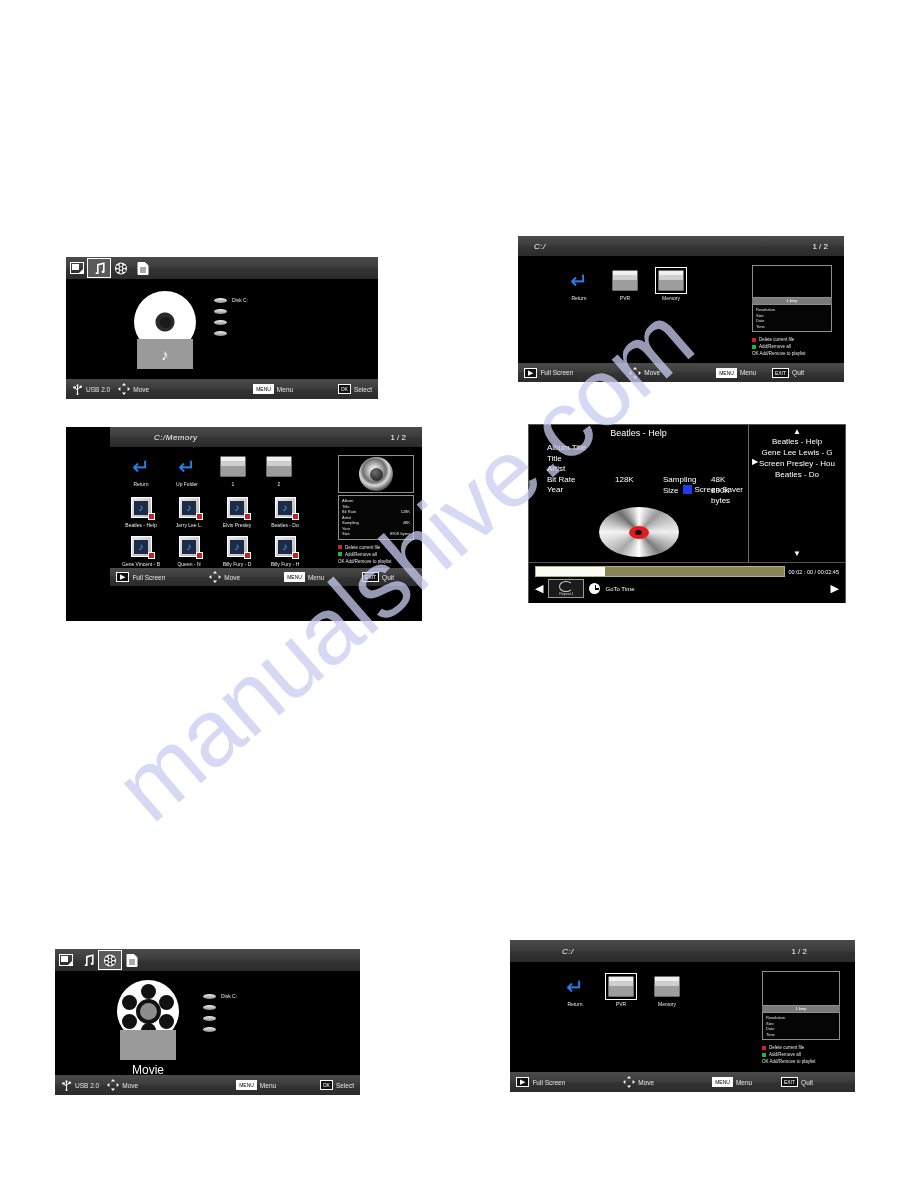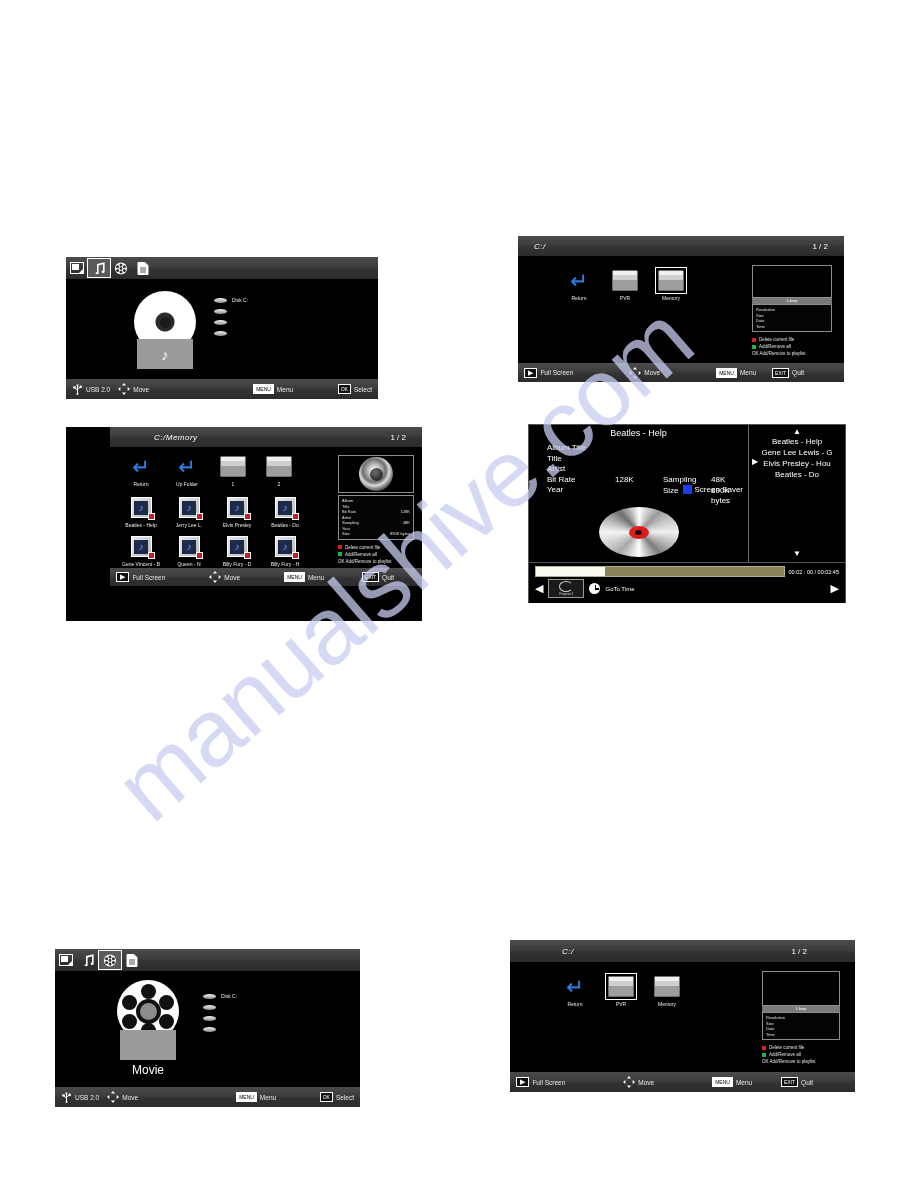--- a/index.html
+++ b/index.html
@@ -573,21 +573,21 @@
         <span class="sq"></span>
         <span>Screen Saver</span>
       </div>
       <div class="cd"></div>
     </div>
     <div class="plist">
       <div class="up" style="padding-top:2px;">▲</div>
       <div class="cursor">▶</div>
       <div class="row cur">Beatles - Help</div>
       <div class="row">Gene Lee Lewis - G</div>
-      <div class="row">Elvis Presley - Hou</div>
+      <div class="row">Screen Presley - Hou</div>
       <div class="row">Beatles - Do</div>
       <div class="dn" style="position:absolute;bottom:4px;left:0;right:0;">▼</div>
     </div>
   </div>
   <div style="height:40px;background:#000;border-top:1px solid #555;">
     <div class="prog-wrap">
       <div class="prog">
         <div class="fill" style="width:28%;"></div>
       </div>
       <span class="time">00:02 : 00 / 00:02:45</span>
@@ -637,21 +637,21 @@
             <path d="M1 0.5 h7 l3 3 v9 h-10 Z" fill="#fff" stroke="#fff"></path>
             <g stroke="#555" stroke-width="1">
               <line x1="3" y1="6" x2="9" y2="6"></line>
               <line x1="3" y1="8" x2="9" y2="8"></line>
               <line x1="3" y1="10" x2="9" y2="10"></line>
             </g>
           </svg>
       </div>
     </div>
   </div>
-  <div class="osd-body" style="height:116px;">
+  <div class="osd-body" style="height:104px;">
     <div class="home-media" style="left:62px;top:9px;">
       <div class="reel">
         <span class="hole" style="left:23.5px;top:4px;"></span>
         <span class="hole" style="left:23.5px;top:43px;"></span>
         <span class="hole" style="left:5px;top:15px;"></span>
         <span class="hole" style="left:42px;top:15px;"></span>
         <span class="hole" style="left:5px;top:34px;"></span>
         <span class="hole" style="left:42px;top:34px;"></span>
       </div>
       <div class="disc-band" style="margin-top:-12px;"></div>

